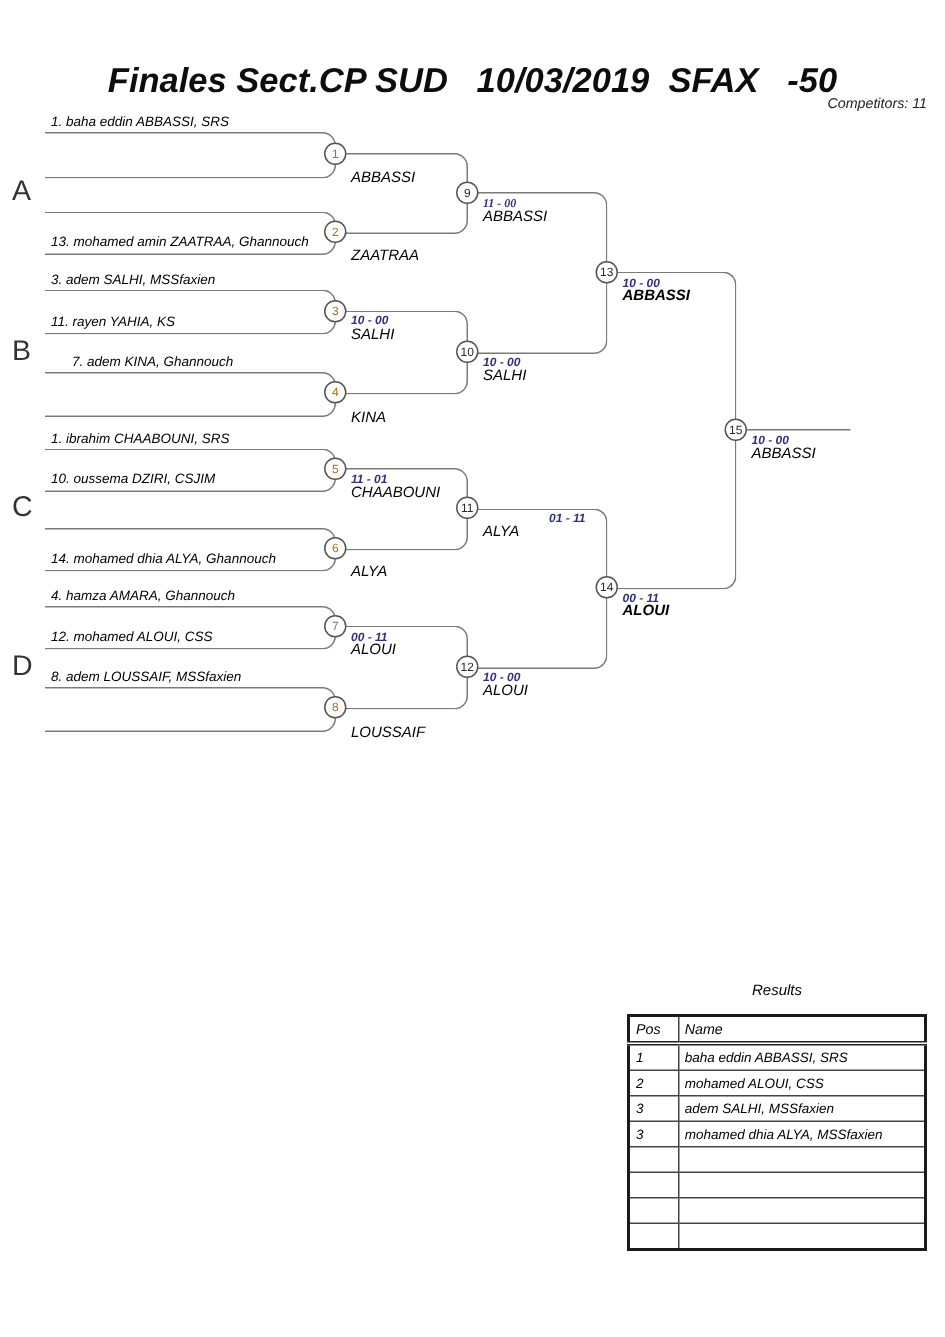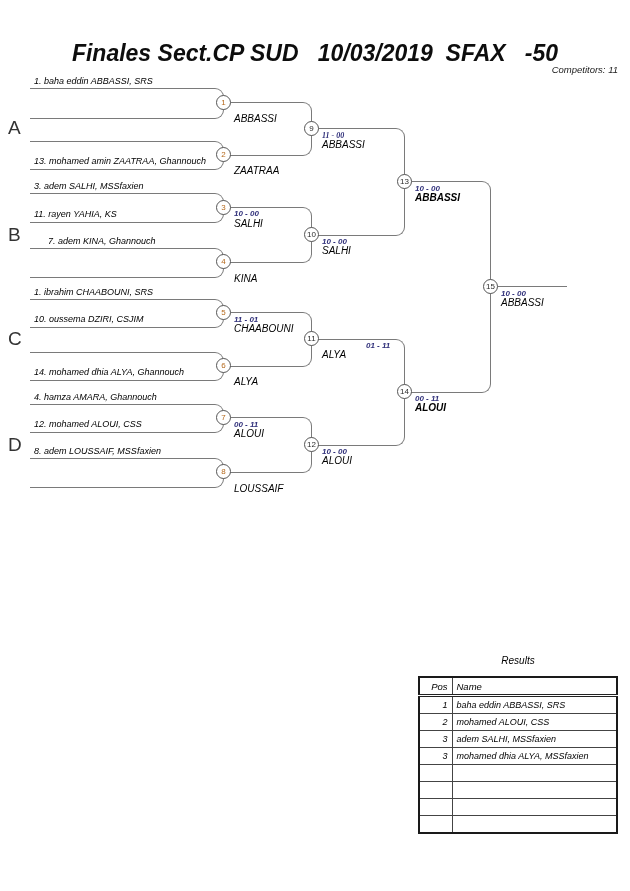--- a/index.html
+++ b/index.html
@@ -21,21 +21,21 @@
   .wname{font-style:italic;font-size:10px;line-height:12px;white-space:nowrap;color:#000;margin-top:24px;}
   .wname.b{font-weight:bold;}
   .score{font-style:italic;font-weight:bold;font-size:8px;line-height:10px;white-space:nowrap;color:#30307a;}
   .results-title{top:655px;left:418px;width:200px;text-align:center;font-style:italic;font-size:10px;color:#000;}
   table.results{position:absolute;left:418px;top:676px;width:200px;border-collapse:collapse;
                 table-layout:fixed;border:2px solid #1a1a1a;background:#fff;}
   table.results th,table.results td{border:1px solid #444;font-style:italic;font-size:9px;
                 height:16px;padding:0 4px;overflow:hidden;white-space:nowrap;color:#000;}
   table.results th{border-bottom:3px double #222;font-weight:normal;font-size:9.5px;}
   col.pos{width:33px;}
-  td.pos,th.pos{text-align:right;}
+  td.pos,th.pos{text-align:left;}
   td.name{text-align:left;}
   th.name{text-align:left;}
 </style>
 </head>
 <body>
 
 <div class="sheet">
 
   <div class="abs title">Finales Sect.CP SUD   10/03/2019  SFAX   -50</div>
   <div class="abs competitors">Competitors: 11</div>

